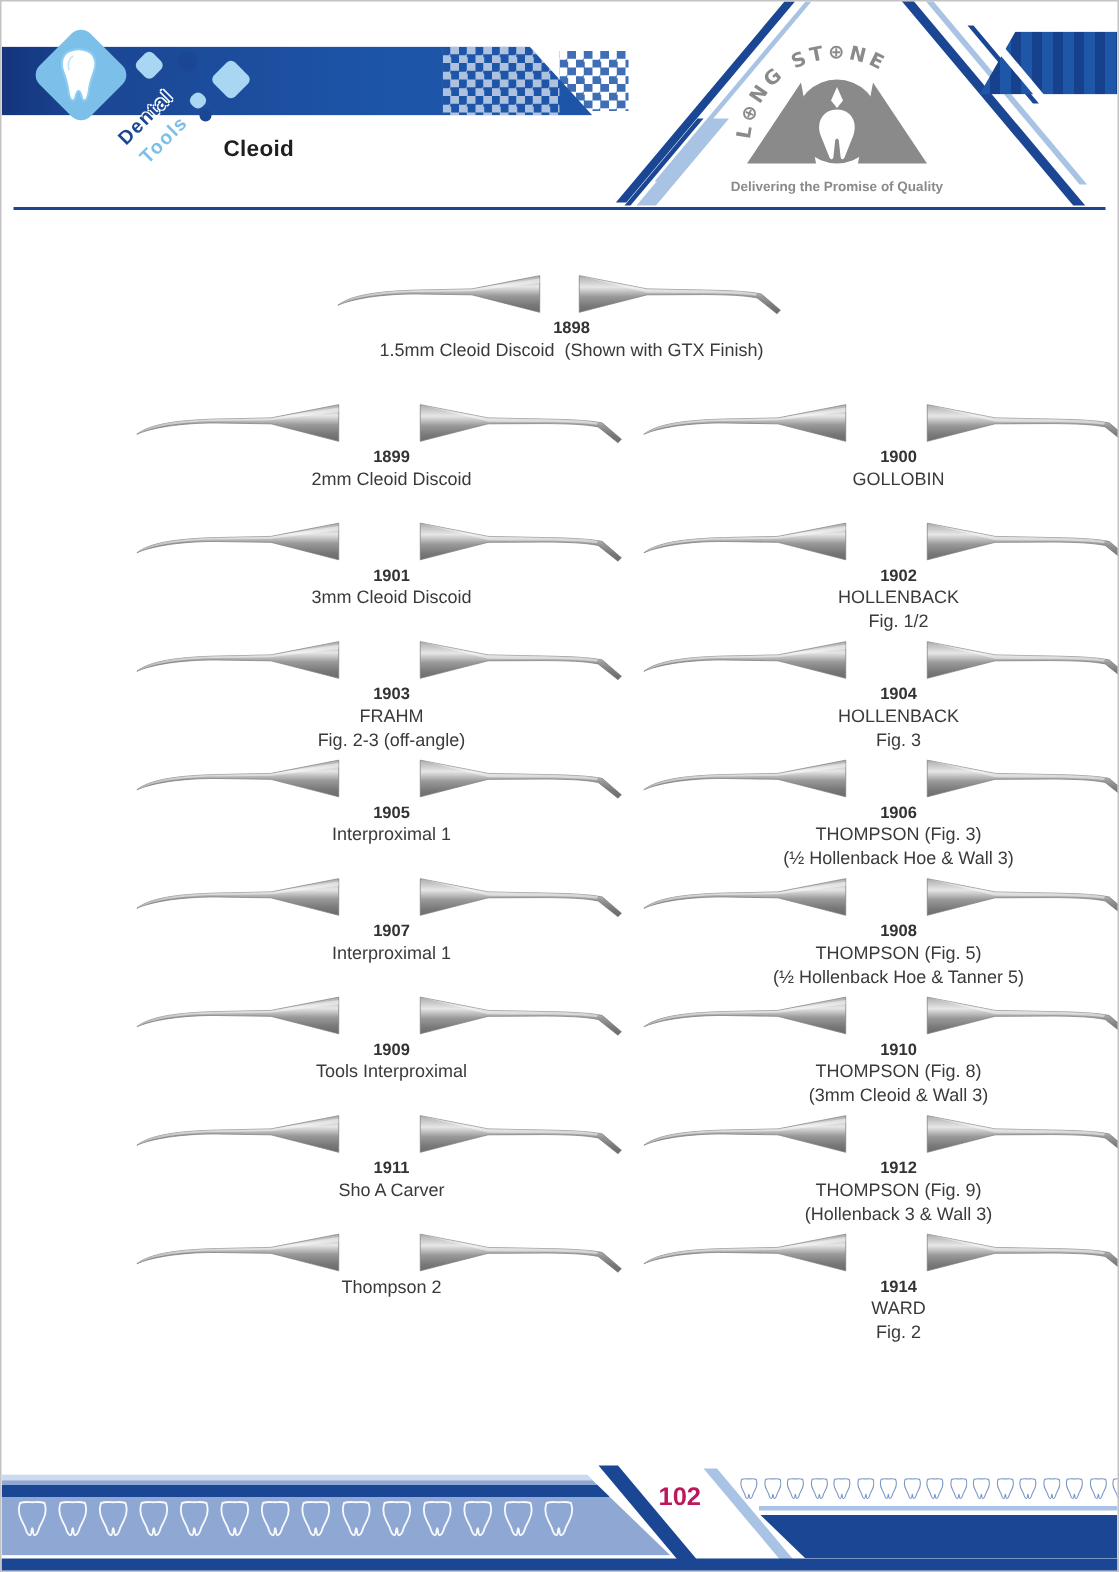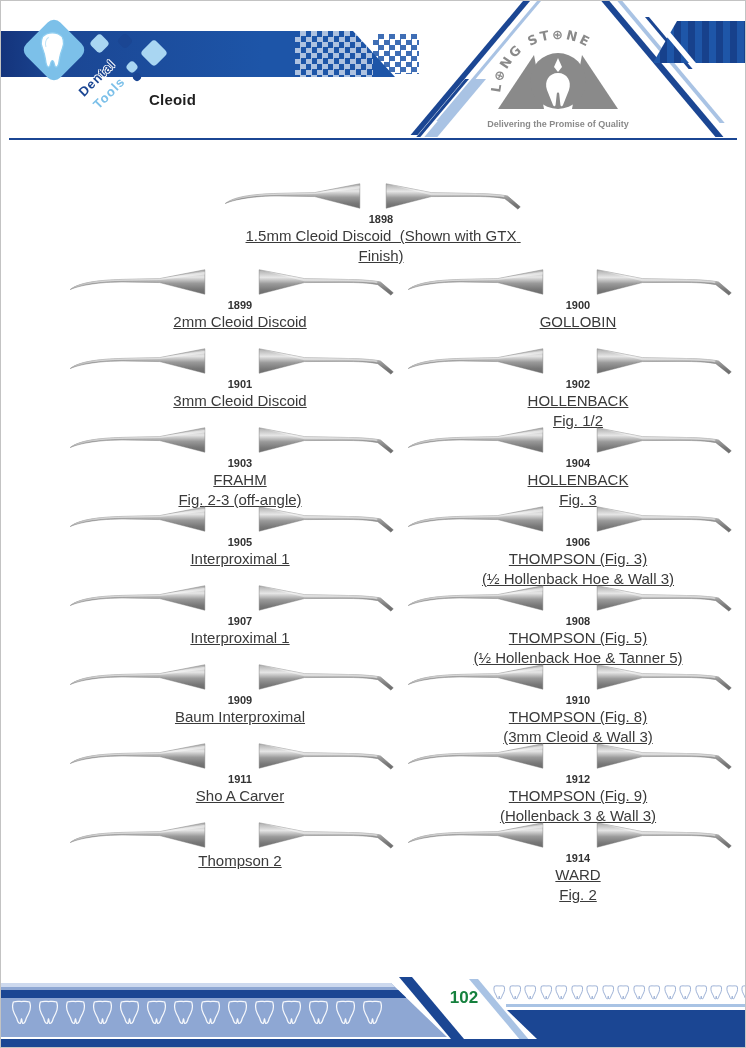--- a/index.html
+++ b/index.html
@@ -52,42 +52,42 @@
   .wing{fill:var(--gray-logo,#8a8a8a);}
   .logo-circle{fill:var(--gray-logo,#8a8a8a);}
   .arct{font-family:"DejaVu Sans",sans-serif;font-size:13px;font-weight:bold;fill:var(--gray-logo,#8a8a8a);letter-spacing:2.5px;}
   .tagl{font-size:9px;font-weight:bold;fill:var(--gray-logo,#8a8a8a);}
 
   
   main{position:absolute;left:0;right:0;top:178px;}
   #featured{display:flex;justify-content:center;padding-bottom:16px;}
   #featured .item{width:310px;height:70px;}
   #featured .half{width:150px;}
-  .cols{display:flex;gap:8px;padding-left:66px;}
+  .cols{display:flex;gap:8px;padding-left:87px;}
   .col{display:flex;flex-direction:column;gap:3px;width:330px;}
   .item{width:330px;height:76px;position:relative;}
   .tools{display:flex;justify-content:space-between;align-items:center;height:34px;}
   .half{width:142px;height:32px;flex:none;}
   .lbl{position:absolute;left:16px;right:0;top:33px;text-align:center;line-height:1.3;color:#3a3a3a;}
   .num{font-weight:bold;font-size:11px;color:#333;}
-  .desc{font-size:15px;white-space:pre-wrap;text-decoration:underline;}
+  .desc{font-size:12px;white-space:pre-wrap;}
 
   
   footer{position:absolute;inset:0;pointer-events:none;}
   .fband-left{position:absolute;left:0;top:982px;width:460px;height:54px;background:var(--periwinkle,#8ea7d3);
         clip-path:polygon(0 0,390px 0,446px 100%,0 100%);}
   .fl-top{position:absolute;left:0;top:0;width:400px;height:4px;background:#cdd9ee;}
   .fl-navy{position:absolute;left:0;top:7px;width:405px;height:8px;background:var(--navy,#1b4693);}
   .teeth{position:absolute;display:flex;}
   #teethL{left:10px;top:17px;gap:6px;}
   #teethL svg{width:21px;height:25px;color:rgba(255,255,255,.92);}
   #teethR{left:492px;top:984px;gap:3px;}
   #teethR svg{width:12.5px;height:15px;color:#7b97c8;}
   .fdiag-navy{position:absolute;left:398px;top:976px;width:13px;height:66px;background:var(--navy,#1b4693);transform:skewX(40deg);transform-origin:top left;}
-  .pageno{position:absolute;left:438px;top:987px;width:50px;text-align:center;font-size:17px;font-weight:bold;color:#15803d;}
+  .pageno{position:absolute;left:438px;top:987px;width:50px;font-size:17px;font-weight:bold;color:#be185d;}
   .fdiag-light{position:absolute;left:468px;top:978px;width:9px;height:64px;background:#a9c3e4;transform:skewX(40deg);transform-origin:top left;}
   .fr-line{position:absolute;left:505px;right:0;top:1003px;height:3px;background:#a9c3e4;}
   .fband-right{position:absolute;left:486px;right:0;top:1009px;height:29px;background:var(--navy,#1b4693);
         clip-path:polygon(20px 0,100% 0,100% 100%,50px 100%);}
   .fbottom{position:absolute;left:0;right:0;top:1038px;height:10px;background:var(--navy,#1b4693);}
 </style>
 </head>
 <body>
 
 <div class="page">
@@ -237,21 +237,21 @@
             <div class="tools">
               <svg class="half" viewBox="0 0 150 34">
                 <use href="#half-left"></use>
               </svg>
               <svg class="half" viewBox="0 0 150 34">
                 <use href="#half-right"></use>
               </svg>
             </div>
             <div class="lbl">
               <div class="num">1909</div>
-              <div class="desc">Baum Interproximal</div>
+              <div class="desc">Tools Interproximal</div>
             </div>
           </div>
           <div class="item">
             <div class="tools">
               <svg class="half" viewBox="0 0 150 34">
                 <use href="#half-left"></use>
               </svg>
               <svg class="half" viewBox="0 0 150 34">
                 <use href="#half-right"></use>
               </svg>

